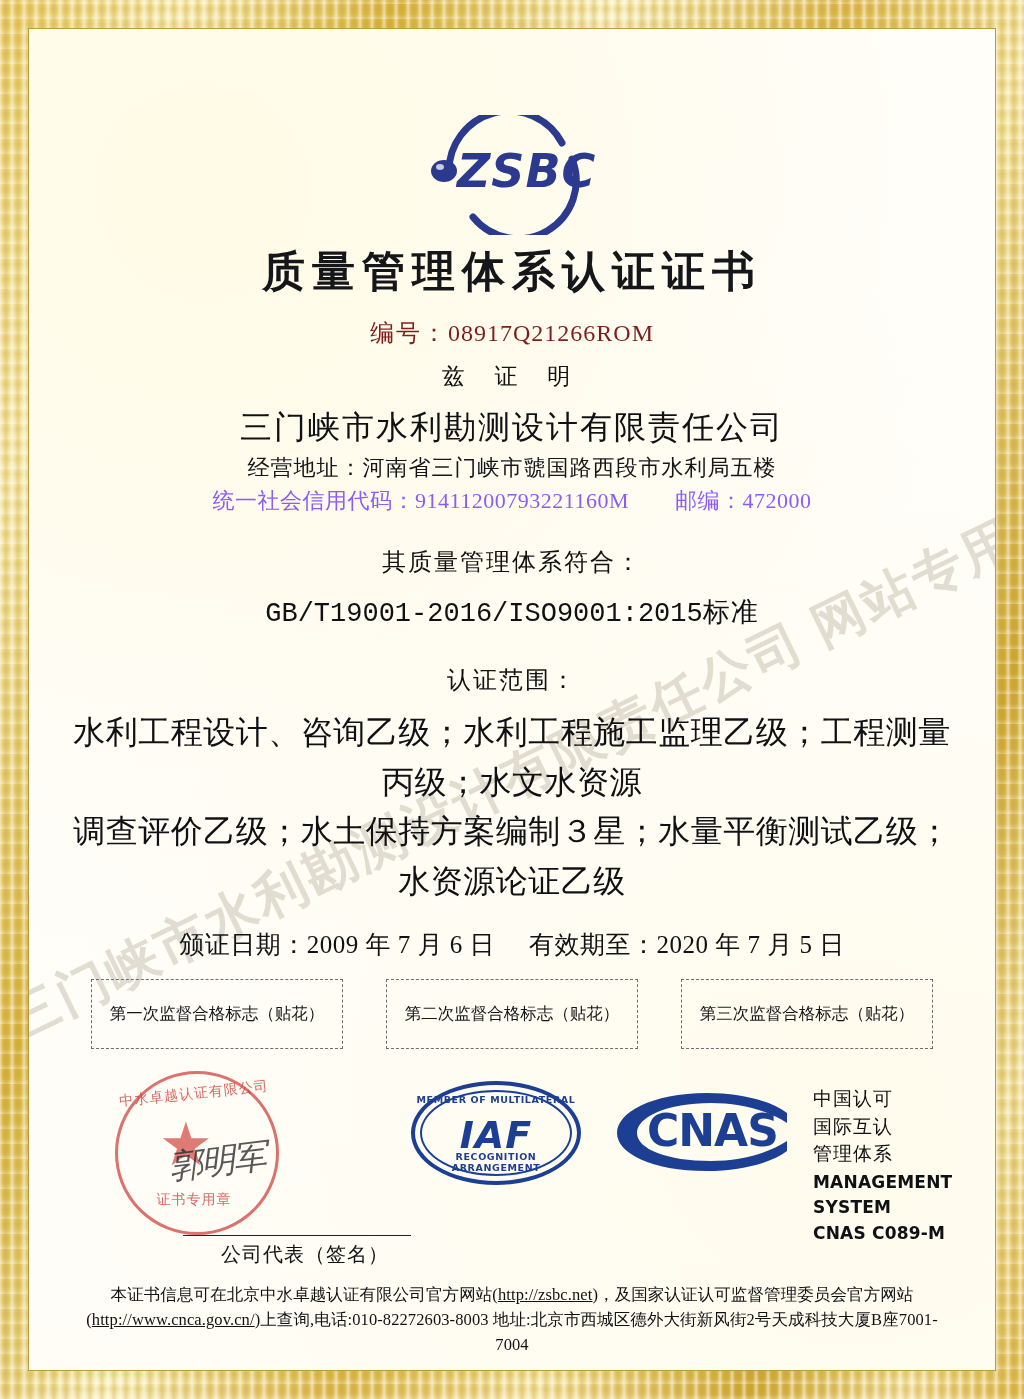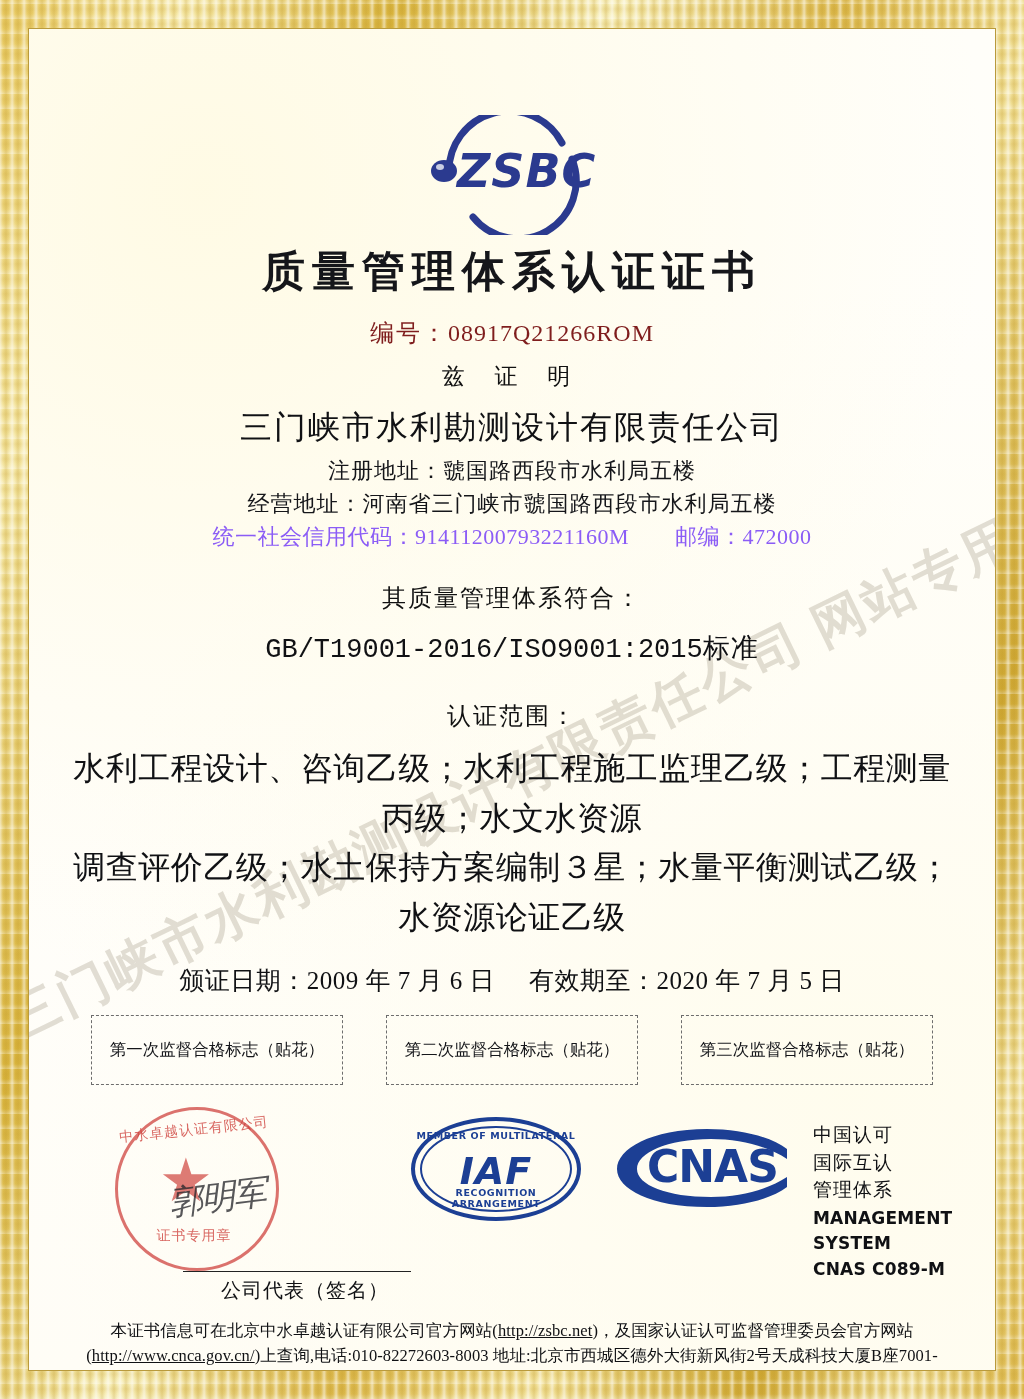--- a/index.html
+++ b/index.html
@@ -390,23 +390,20 @@
       <div class="main-title">质量管理体系认证证书</div>
 
       <div class="cert-no">
         <span class="label">编号：</span><span>08917Q21266ROM</span>
       </div>
 
       <div class="hereby">兹 证 明</div>
 
       <div class="company">三门峡市水利勘测设计有限责任公司</div>
 
-      <div class="addr-line">
-        <span>注册地址：</span><span>虢国路西段市水利局五楼</span>
-      </div>
 
       <div class="addr-line tight">
         <span>经营地址：</span><span>河南省三门峡市虢国路西段市水利局五楼</span>
       </div>
 
       <div class="credit-line">
         <span>统一社会信用代码：</span><span>91411200793221160M</span><span class="gap"></span><span>邮编：</span><span>472000</span>
       </div>
 
       <div class="conform">其质量管理体系符合：</div>

